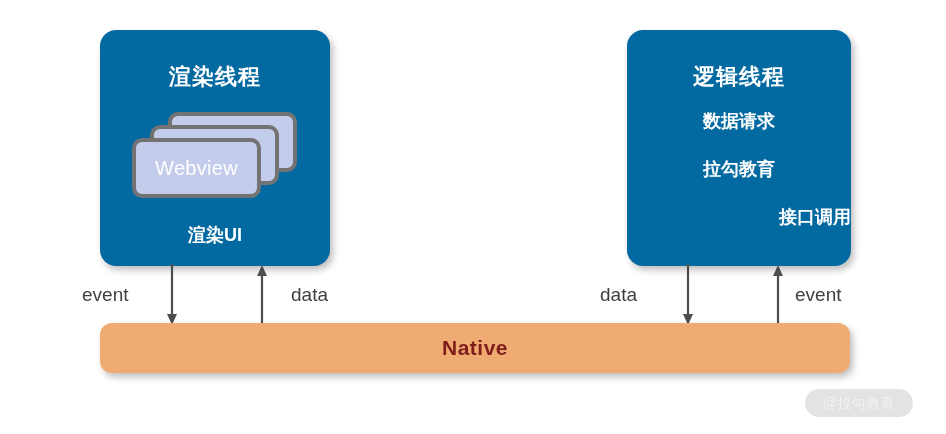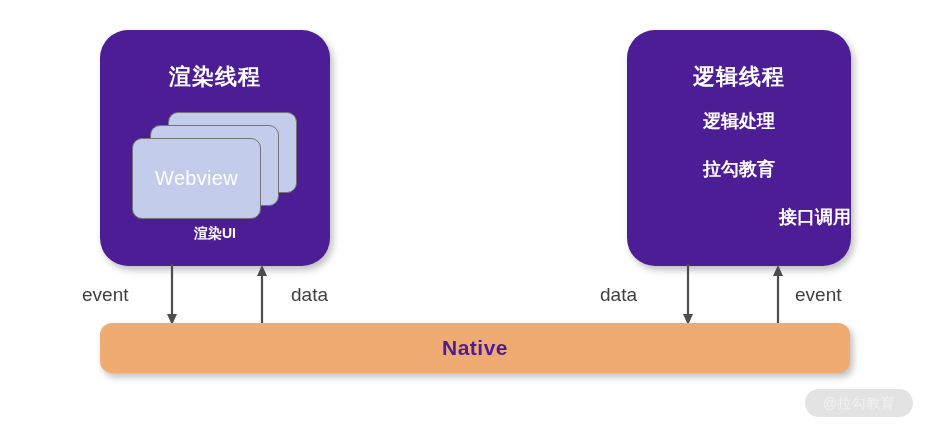--- a/index.html
+++ b/index.html
@@ -18,22 +18,22 @@
   #canvas {
     position: absolute;
     left: 0; top: 0;
     width: 946px;
     height: 434px;
   }
 
   
   .thread-box {
     position: absolute;
-    background: #4c1d95;
-    border-radius: 28px;
+    background: #0369a1;
+    border-radius: 16px;
     box-shadow: 3px 4px 7px rgba(0,0,0,0.26);
     box-sizing: border-box;
   }
   #render-thread-box {
     left: 100px;
     top: 30px;
     width: 230px;
     height: 236px;
   }
   #logic-thread-box {
@@ -56,42 +56,42 @@
   }
   #render-thread-box .box-title { top: 36px; }
   #logic-thread-box .box-title { top: 36px; }
 
   .box-footer {
     position: absolute;
     left: 0;
     width: 100%;
     text-align: center;
     color: #ffffff;
-    font-size: 14px;
+    font-size: 18px;
     font-weight: 700;
     line-height: 1;
   }
   #render-thread-box .box-footer { top: 196px; }
 
   
   #webview-stack {
     position: absolute;
     left: 32px;
     top: 82px;
     width: 175px;
     height: 100px;
   }
   .webview-card {
     position: absolute;
     background: #c4cceb;
-    border: 1px solid #737373;
+    border: 4px solid #737373;
     border-radius: 10px;
     box-sizing: border-box;
     width: 129px;
-    height: 81px;
+    height: 60px;
   }
   #webview-card-3 { left: 36px; top: 0px; }
   #webview-card-2 { left: 18px; top: 13px; }
   #webview-card-1 { left: 0px;  top: 26px; }
   #webview-card-1 .webview-label {
     position: absolute;
     left: 0; top: 0;
     width: 100%; height: 100%;
     display: flex;
     align-items: center;
@@ -128,21 +128,21 @@
     height: 50px;
     background: #efab72;
     border-radius: 12px;
     box-shadow: 3px 4px 7px rgba(0,0,0,0.26);
     display: flex;
     align-items: center;
     justify-content: center;
     box-sizing: border-box;
   }
   #native-label {
-    color: #4c1d95;
+    color: #7f1d1d;
     font-size: 21px;
     font-weight: 700;
     letter-spacing: 0.5px;
   }
 
   
   .arrow-svg {
     position: absolute;
     top: 264px;
     width: 18px;
@@ -204,21 +204,21 @@
         <span class="webview-label">Webview</span>
       </div>
     </div>
 
     <div class="box-footer">渲染UI</div>
   </div>
 
   <div id="logic-thread-box" class="thread-box">
     <div class="box-title">逻辑线程</div>
     <div id="logic-list">
-      <div class="logic-item">逻辑处理</div>
+      <div class="logic-item">数据请求</div>
       <div class="logic-item">拉勾教育</div>
       <div class="logic-item">接口调用</div>
     </div>
   </div>
 
   <svg id="arrow-event-left" class="arrow-svg" viewBox="0 0 18 62">
     <line x1="9" y1="0" x2="9" y2="53" stroke="#4d4d4d" stroke-width="2.2"></line>
     <polygon points="9,61 4,50 14,50" fill="#4d4d4d"></polygon>
   </svg>
 

